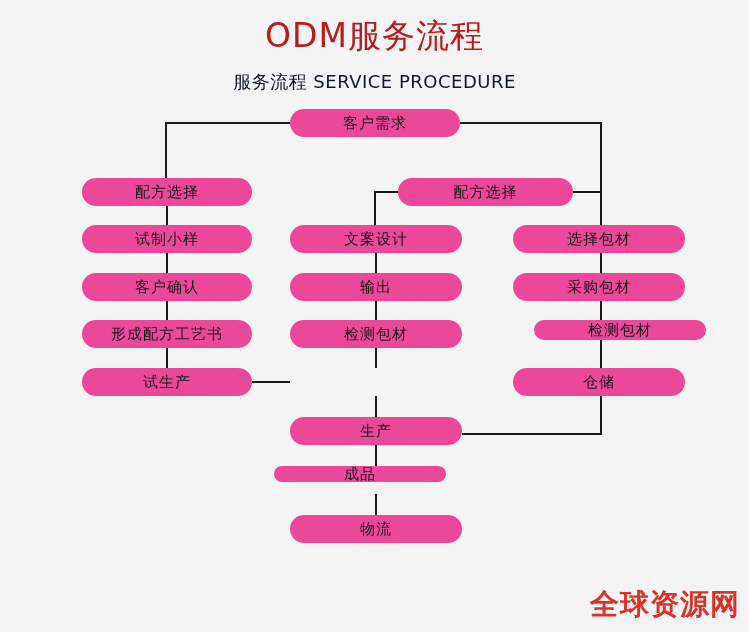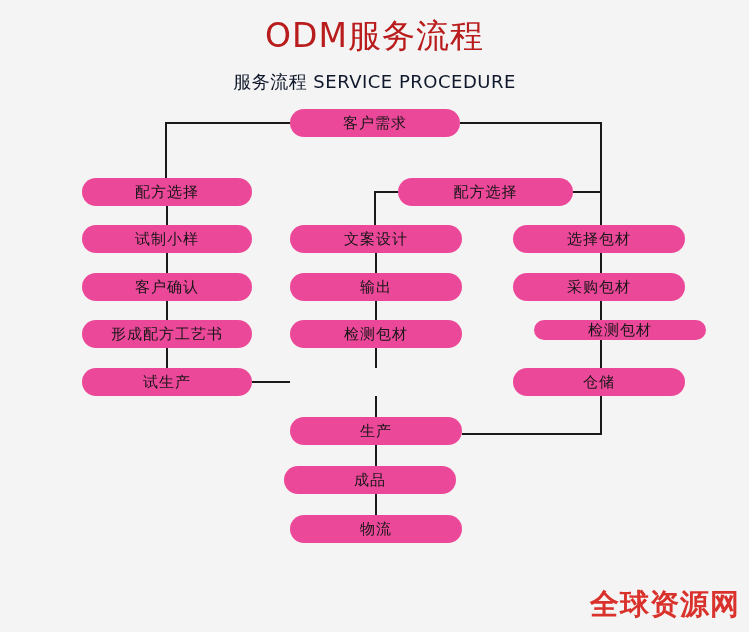--- a/index.html
+++ b/index.html
@@ -128,21 +128,21 @@
   <div class="node" style="left:82px; top:178px; width:170px; height:28px;">配方选择</div>
   <div class="node" style="left:82px; top:225px; width:170px; height:28px;">试制小样</div>
   <div class="node" style="left:82px; top:320px; width:170px; height:28px;">形成配方工艺书</div>
   <div class="node" style="left:82px; top:273px; width:170px; height:28px;">客户确认</div>
   <div class="node" style="left:82px; top:368px; width:170px; height:28px;">试生产</div>
 
   <div class="node" style="left:290px; top:225px; width:172px; height:28px;">文案设计</div>
   <div class="node" style="left:290px; top:273px; width:172px; height:28px;">输出</div>
   <div class="node" style="left:290px; top:320px; width:172px; height:28px;">检测包材</div>
   <div class="node" style="left:290px; top:417px; width:172px; height:28px;">生产</div>
-  <div class="node" style="left:284px; top:466px; width:172px; height:28px;">成品</div>
+  <div class="node" style="left:274px; top:466px; width:172px; height:16px;">成品</div>
   <div class="node" style="left:290px; top:515px; width:172px; height:28px;">物流</div>
 
   <div class="node" style="left:513px; top:225px; width:172px; height:28px;">选择包材</div>
   <div class="node" style="left:513px; top:273px; width:172px; height:28px;">采购包材</div>
   <div class="node" style="left:534px; top:320px; width:172px; height:20px;">检测包材</div>
   <div class="node" style="left:513px; top:368px; width:172px; height:28px;">仓储</div>
 
   <div class="watermark">全球资源网</div>
 
 </div>

